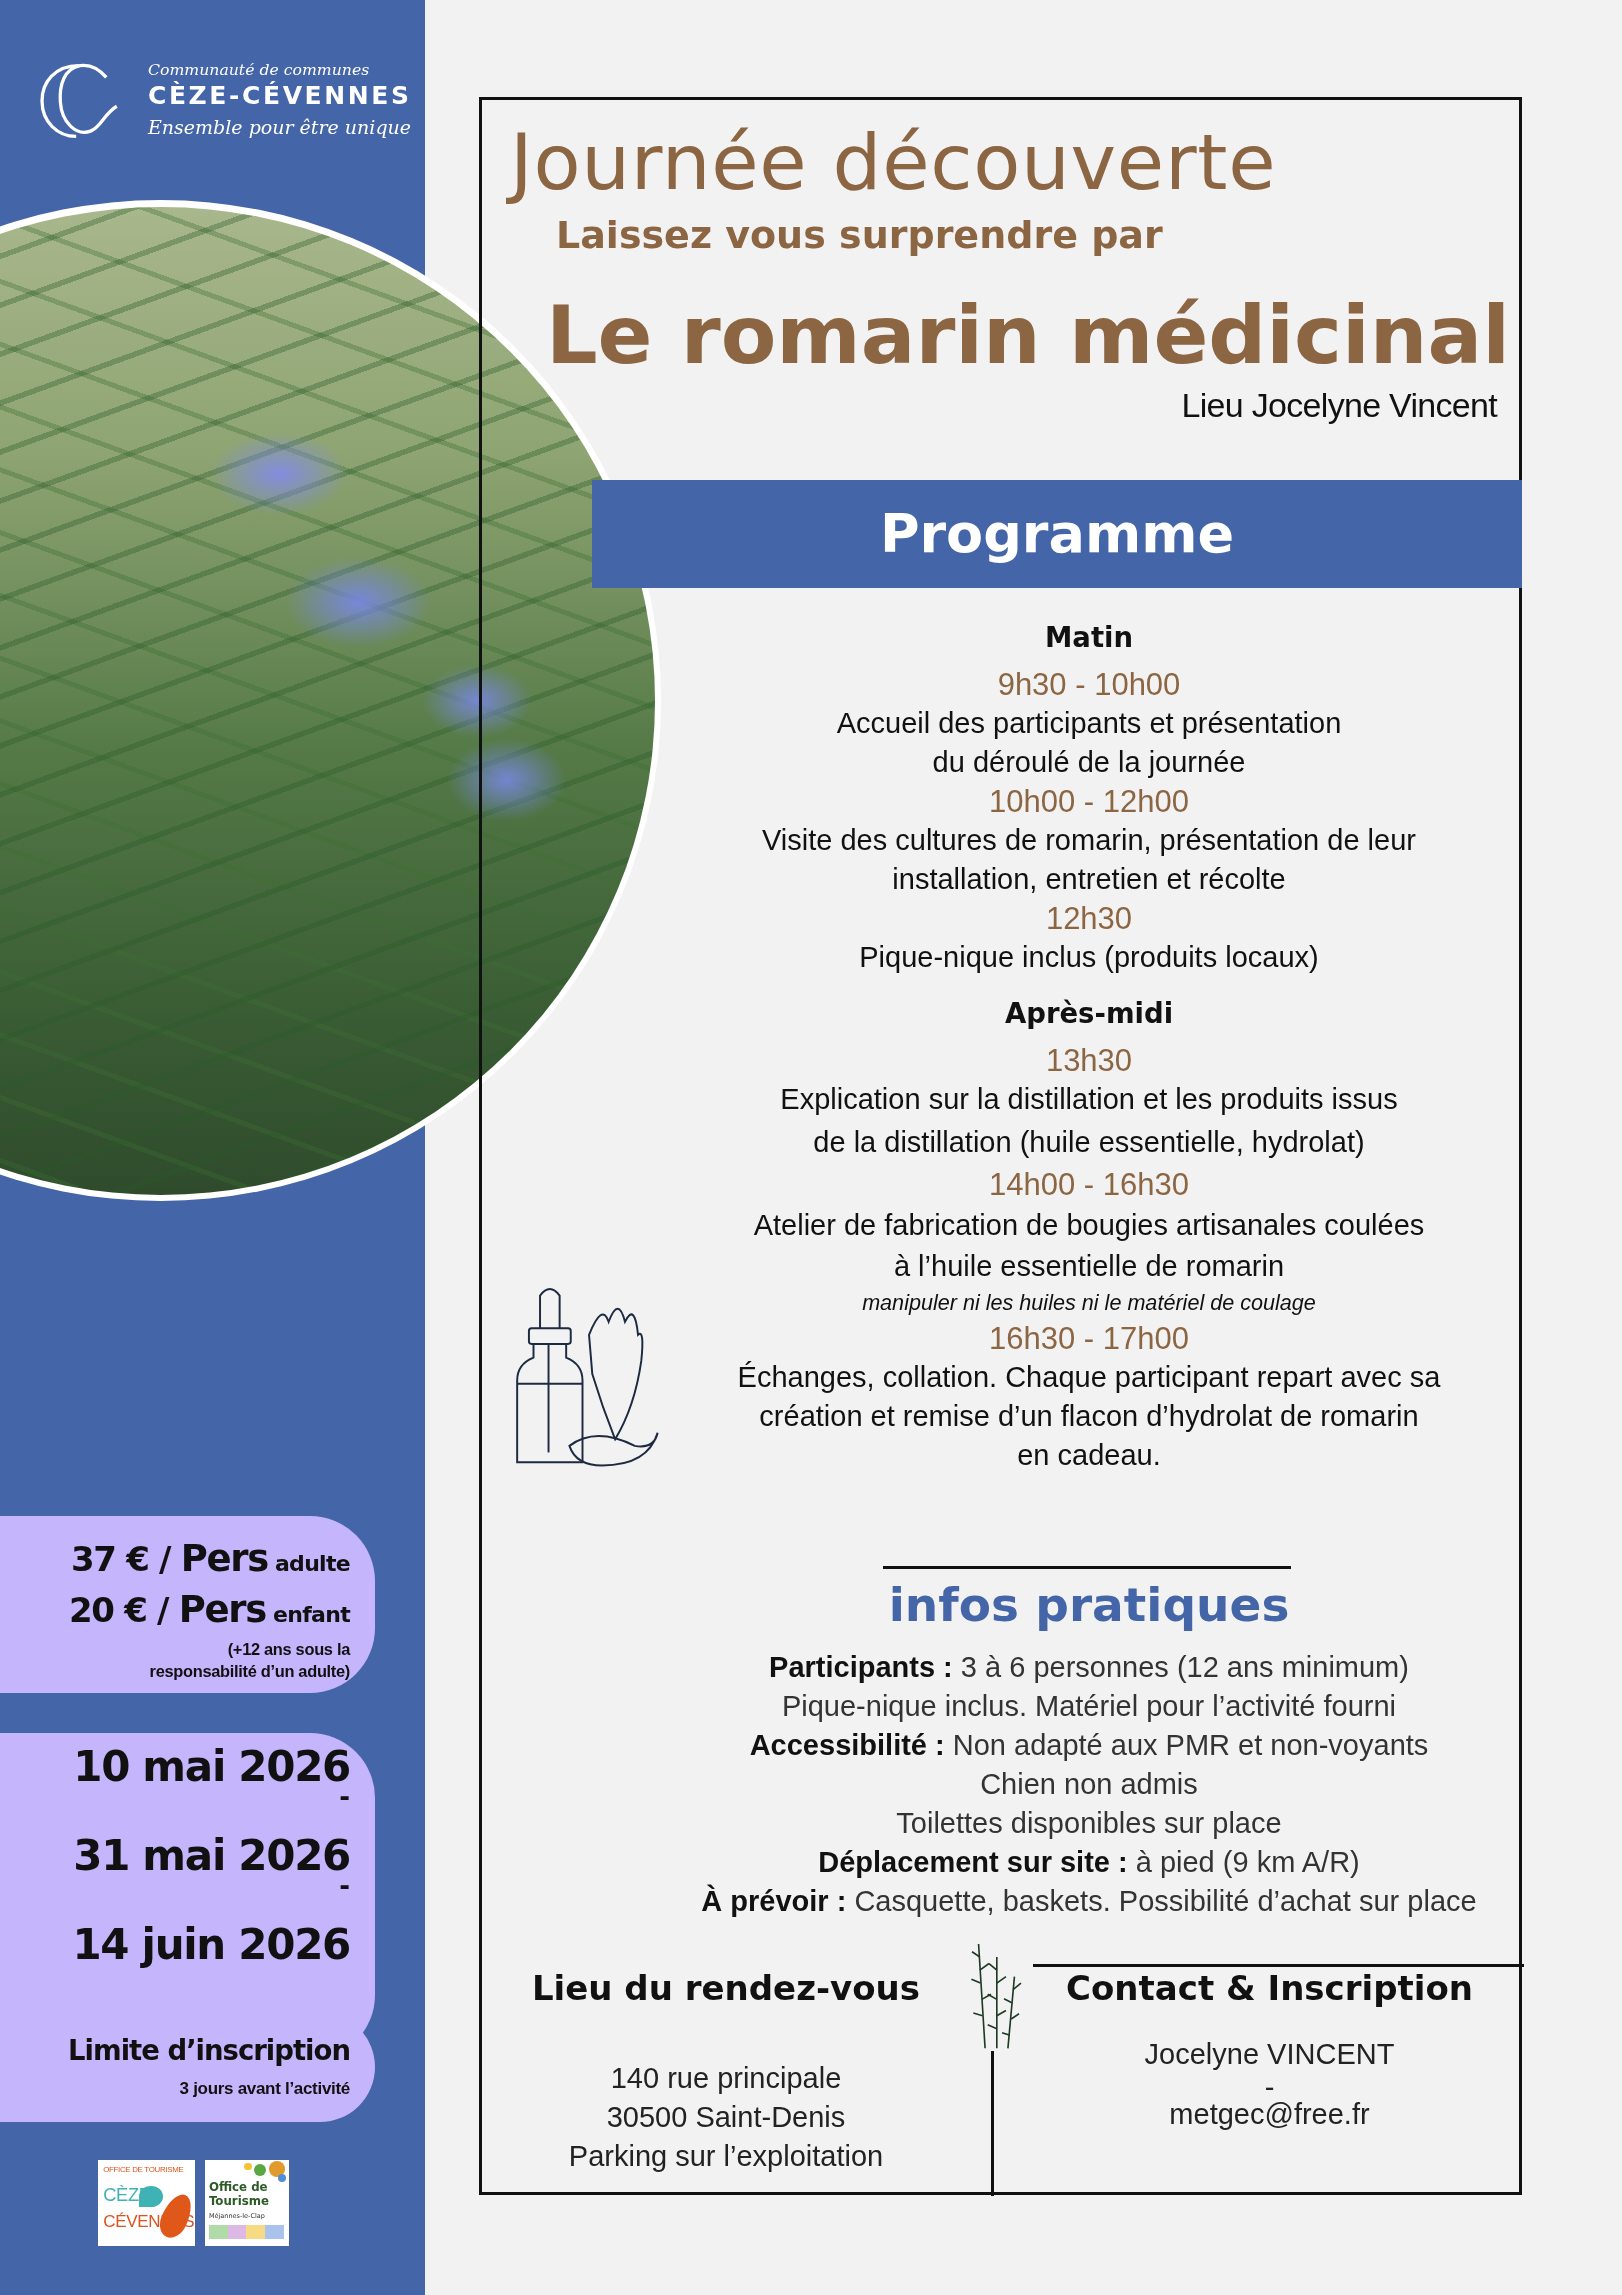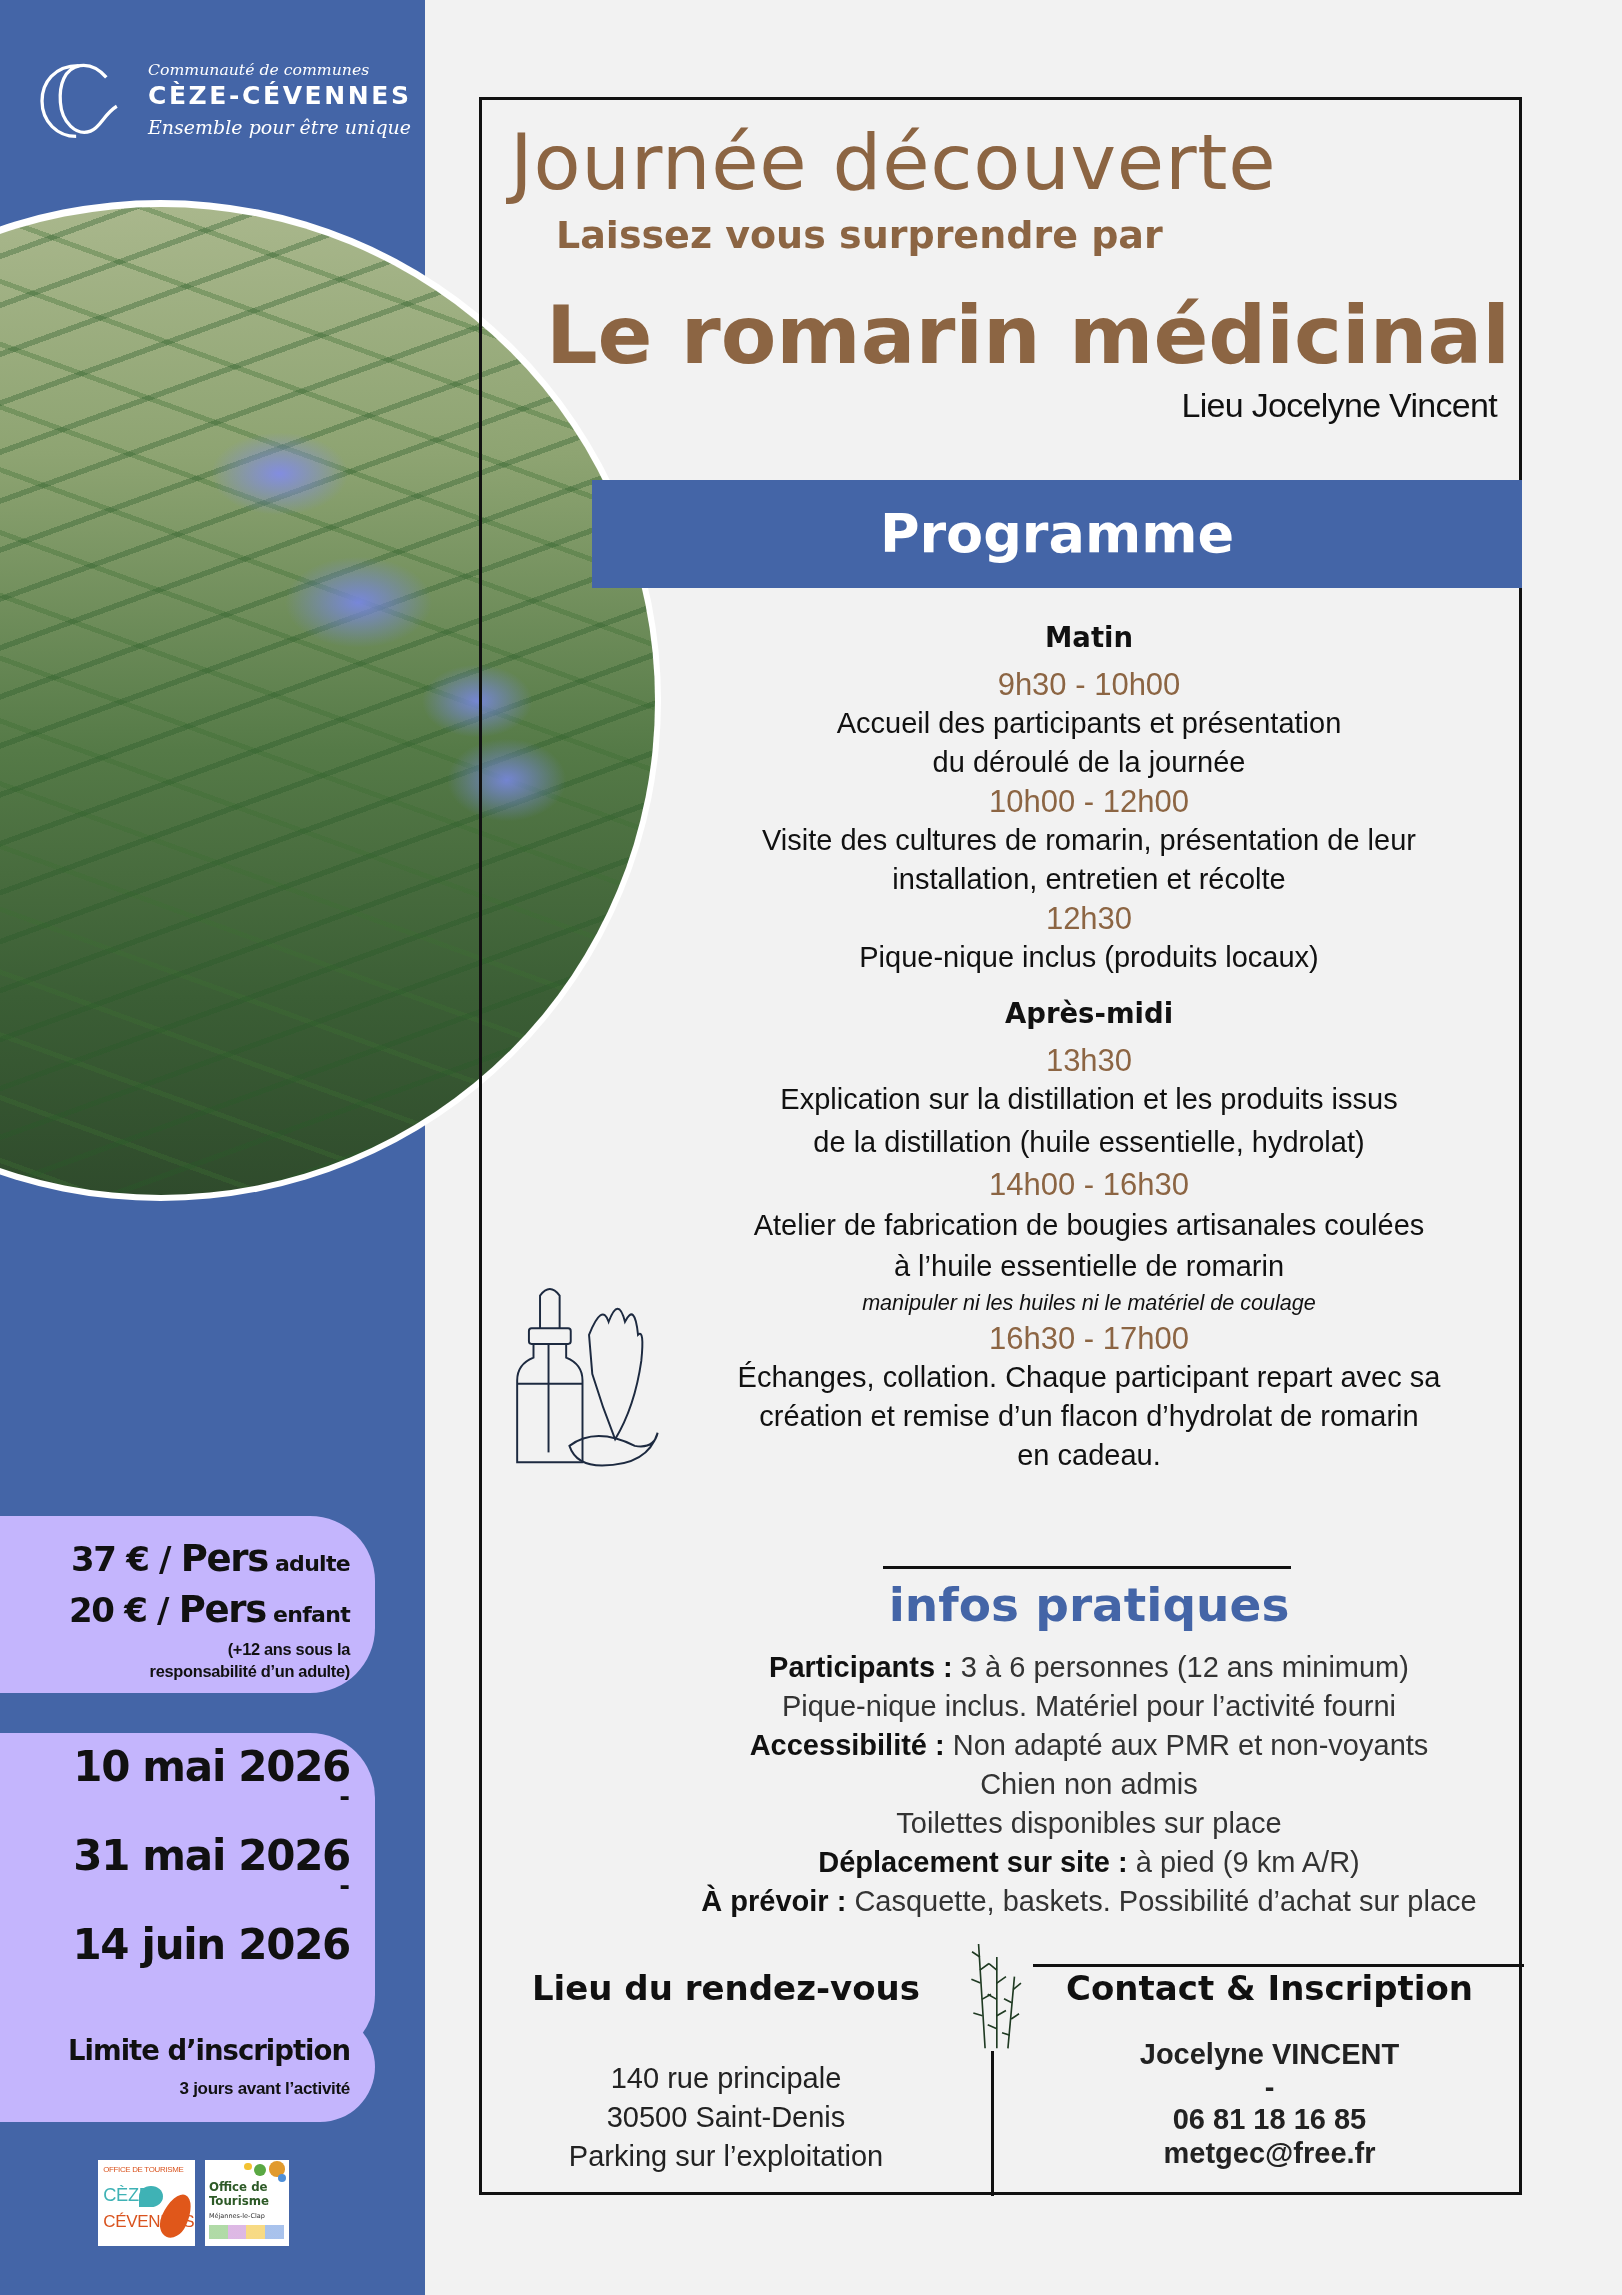--- a/index.html
+++ b/index.html
@@ -61,21 +61,21 @@
   #infos .row span.v { color:#333; }
 
   #hline { left:1033px; top:1964px; width:491px; height:3.3px; background:#111; }
   #vline { left:991px; top:2051px; width:2.6px; height:145px; background:#111; }
 
   .col-head { font-family:"DejaVu Sans", sans-serif; font-weight:bold; font-size:34px; color:#111; text-align:center; }
   #lieu-head { left:484px; top:1968px; width:484px; }
   #contact-head { left:1021px; top:1968px; width:497px; }
   .col-body { font-size:29px; line-height:39px; color:#222; text-align:center; }
   #lieu-body { left:484px; top:2059px; width:484px; }
-  #contact-body { left:1021px; top:2035px; width:497px;font-weight:bold; }
+  #contact-body { left:1021px; top:2035px; width:497px; }
 
   
   .card { background:#c4b5fd; left:0; width:375px; border-radius:0 65px 65px 0; text-align:right; box-sizing:border-box; padding-right:25px; }
   #price-card { top:1516px; height:177px; padding-top:19.6px; }
   .price { font-family:"DejaVu Sans", sans-serif; font-weight:bold; font-size:34px; line-height:46px; letter-spacing:-1.3px; }
   .price .pers { font-size:37px; }
   .price .kind { font-size:22px; letter-spacing:-0.7px; }
   .price-note { font-weight:bold; font-size:16.4px; line-height:22px; letter-spacing:-0.3px; }
 
   #dates-card { top:1733px; height:327px; padding-top:11.8px; }
@@ -194,21 +194,20 @@
 
 <div id="lieu-body" class="abs col-body">
   <div>140 rue principale</div>
   <div>30500 Saint-Denis</div>
   <div>Parking sur l’exploitation</div>
 </div>
 
 <div id="contact-body" class="abs col-body">
   <div>Jocelyne VINCENT</div>
   <div style="line-height:26px">-</div>
-  <div>06 81 18 16 85</div>
   <div style="line-height:29px">metgec@free.fr</div>
 </div>
 
 <div id="price-card" class="abs card">
   <div class="price"><span>37 € / </span><span class="pers">Pers</span><span class="kind"> adulte</span></div>
   <div class="price"><span>20 € / </span><span class="pers">Pers</span><span class="kind"> enfant</span></div>
   <div class="price-note">(+12 ans sous la</div>
   <div class="price-note">responsabilité d’un adulte)</div>
 </div>
 

